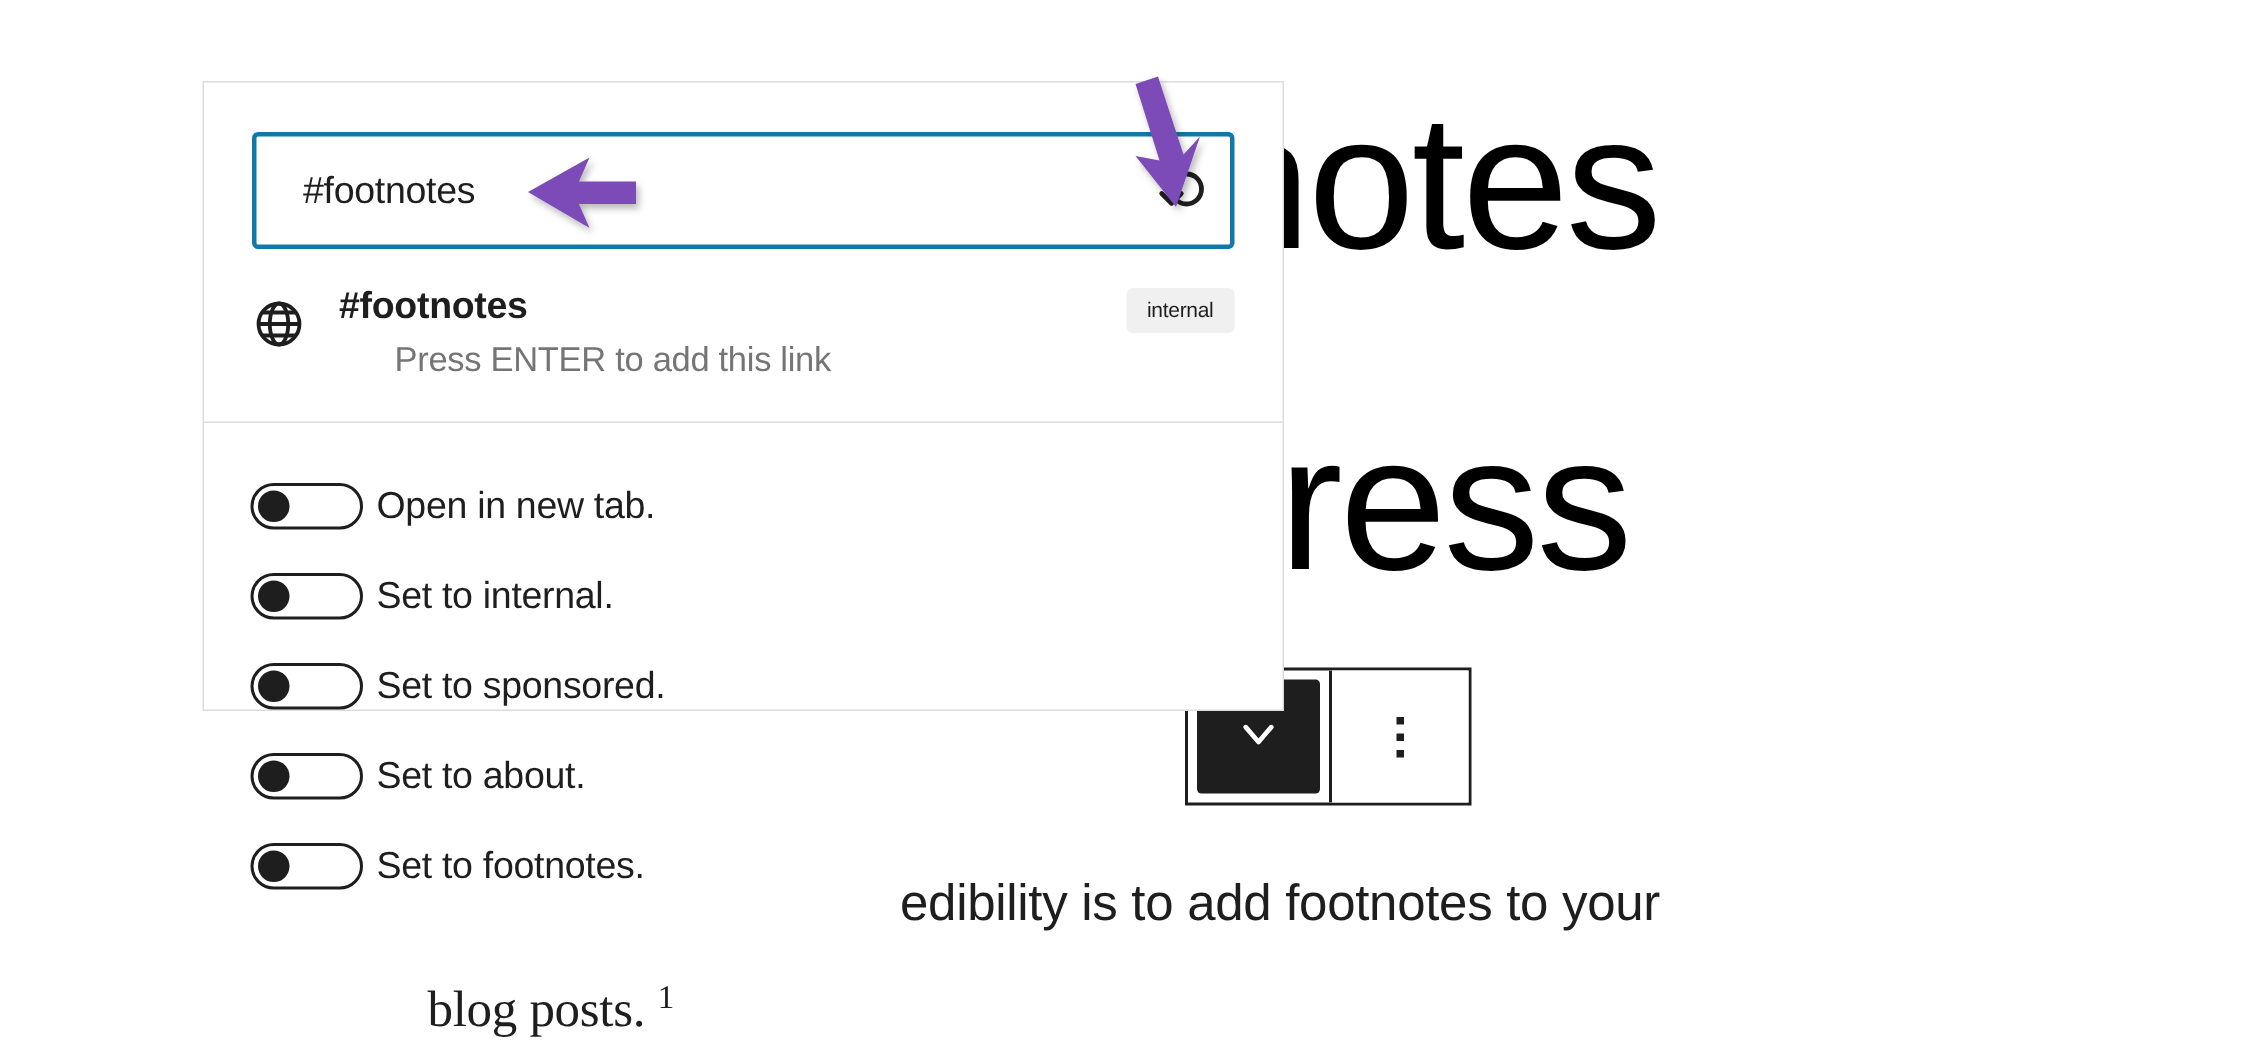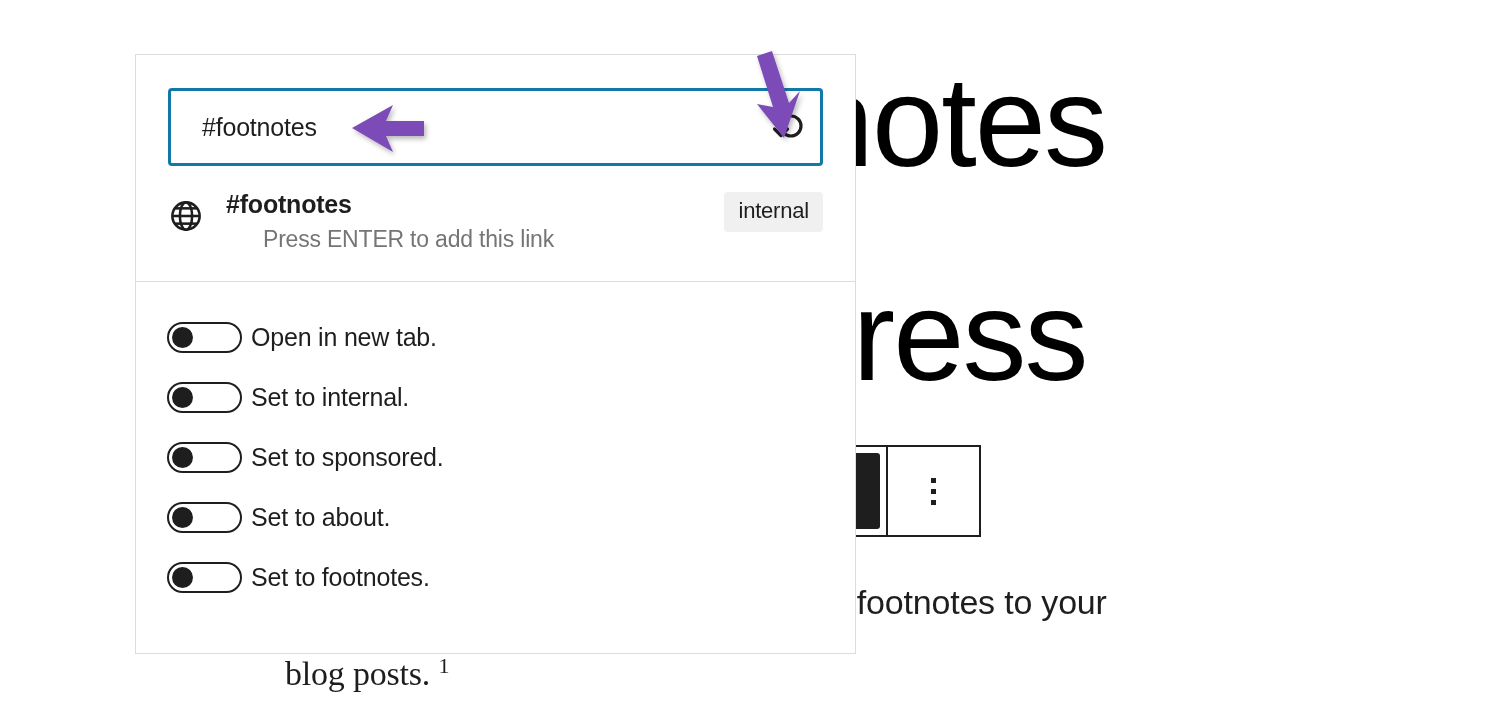--- a/index.html
+++ b/index.html
@@ -94,21 +94,21 @@
     vertical-align: super;
     line-height: 0;
   }
 
   
   #link-popover {
     position: absolute;
     left: 135px;
     top: 54px;
     width: 721px;
-    height: 600px;
+    height: 420px;
     background: #ffffff;
     border: 1px solid #dcdcdc;
     box-sizing: border-box;
     z-index: 10;
   }
 
   #link-url-section {
     padding: 33px 32px 0 32px;
   }
 
@@ -186,21 +186,21 @@
     margin-top: 4px;
     letter-spacing: -0.2px;
     margin-left: 37px;
   }
   #suggestion-badge {
     flex: 0 0 auto;
     align-self: flex-start;
     margin-top: 4px;
     background: #f0f0f0;
     color: #1e1e1e;
-    font-size: 22px;
+    font-size: 14px;
     border-radius: 4px;
     padding: 6px 14px 8px 14px;
     letter-spacing: -0.2px;
   }
 
   #link-settings-divider {
     height: 1px;
     background: #dcdcdc;
     margin: 0;
   }

